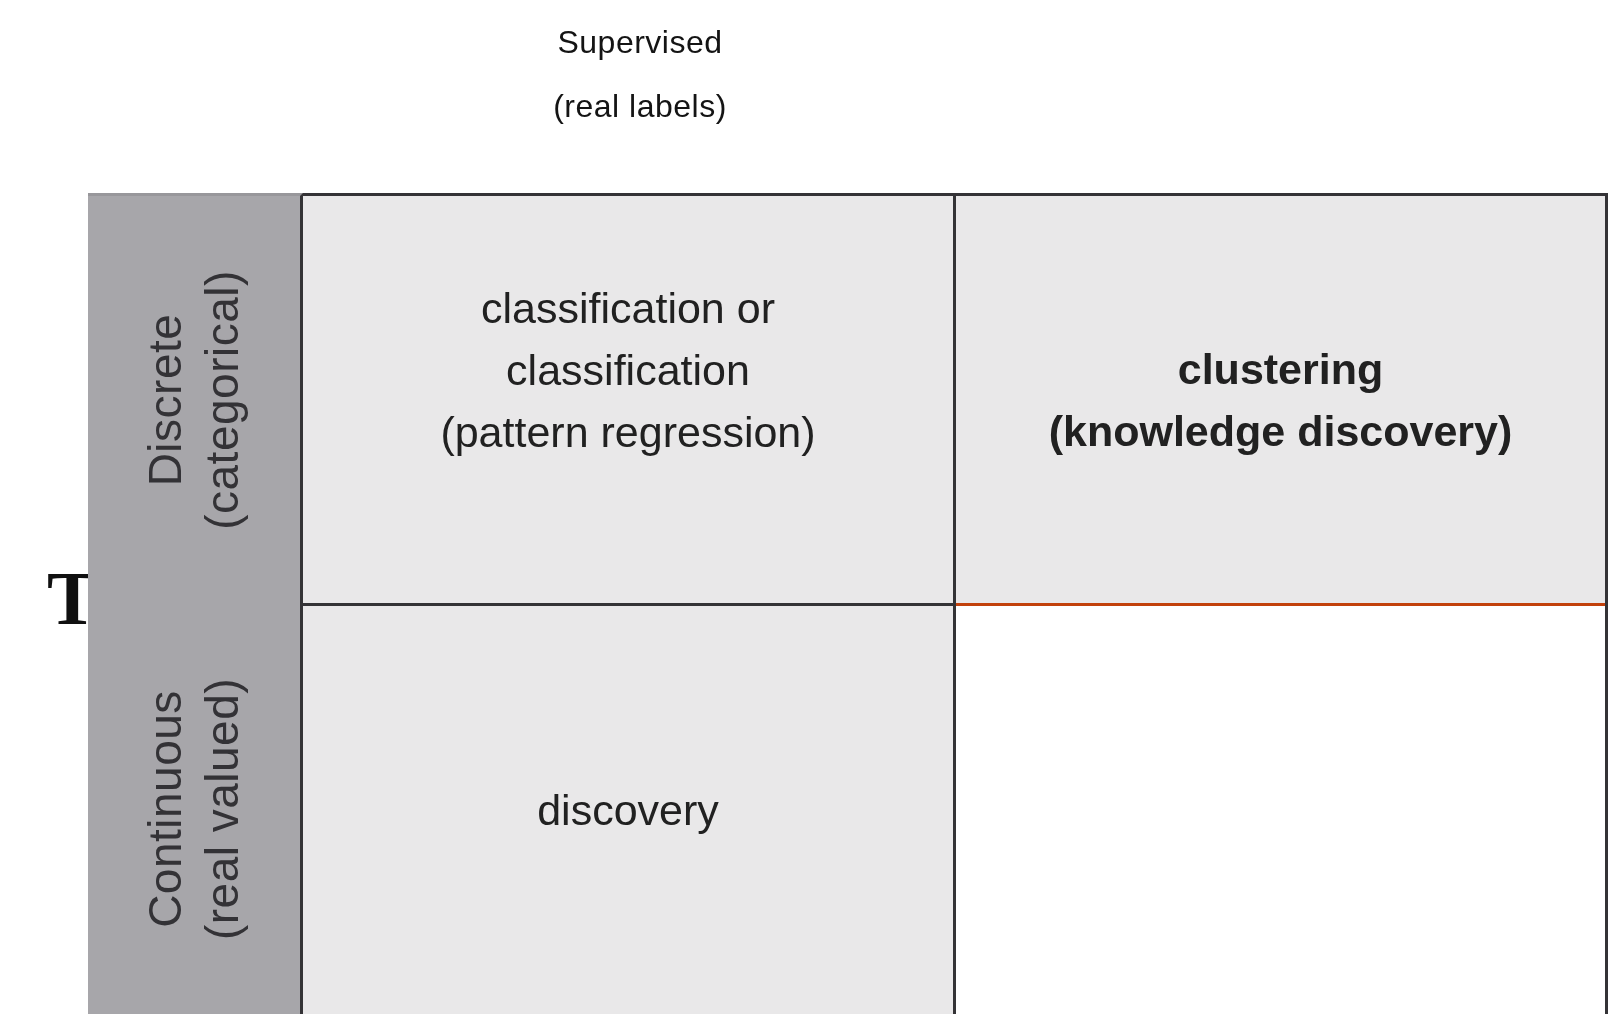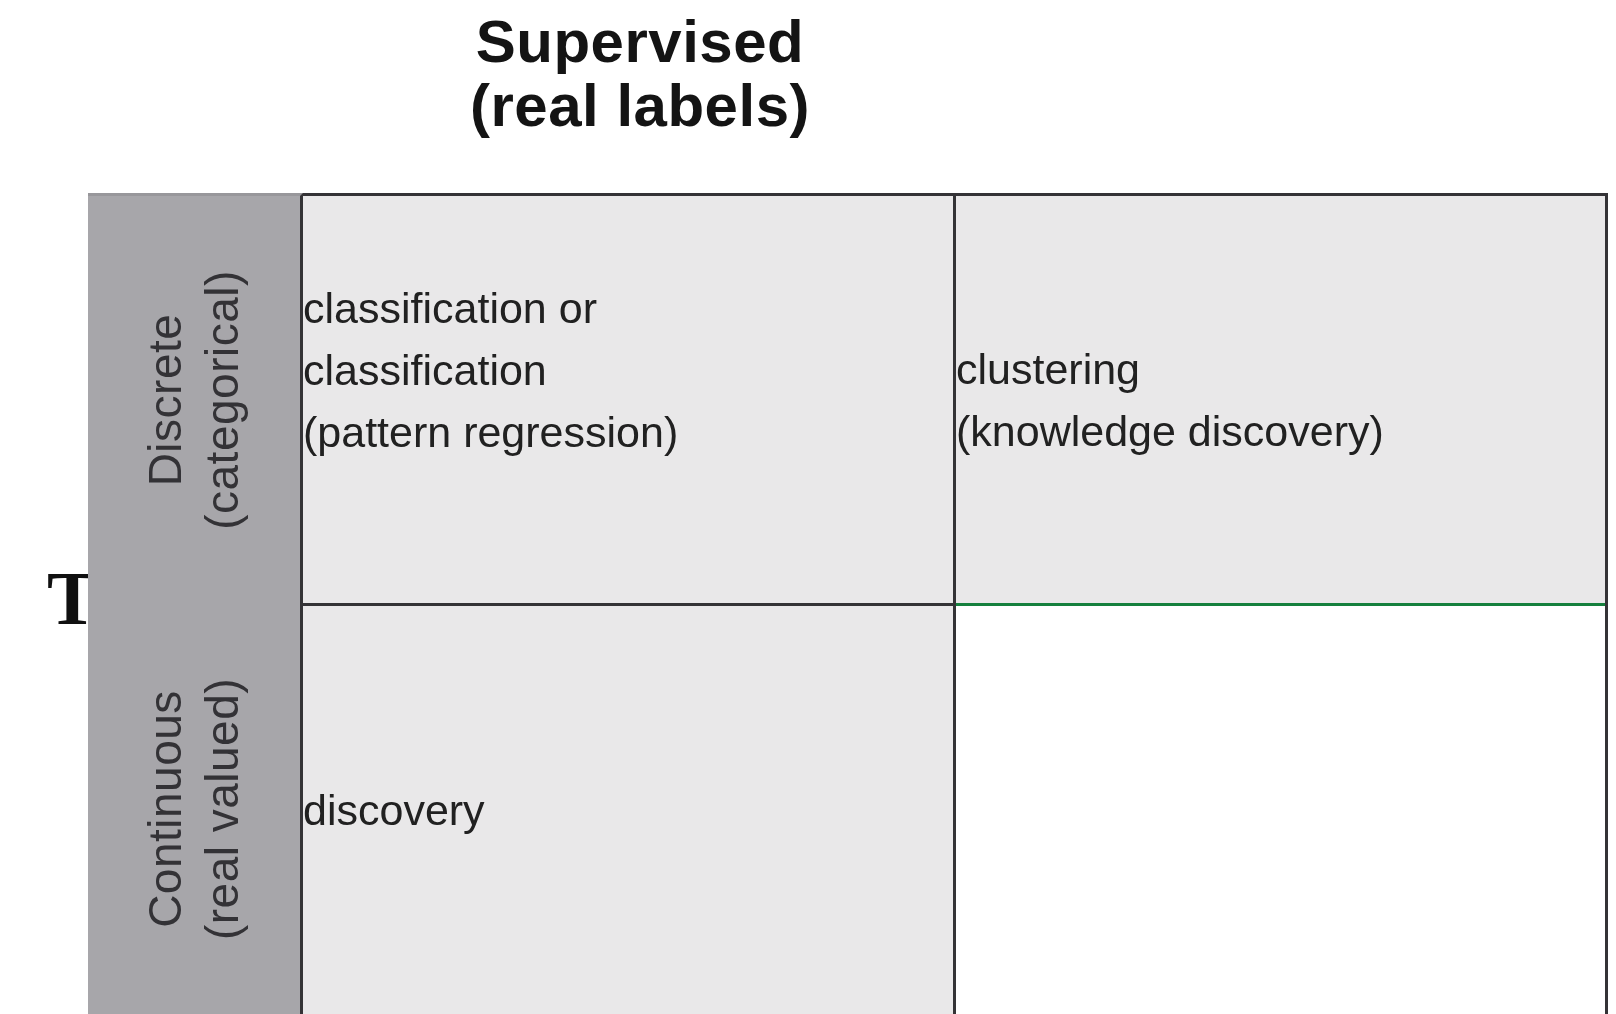--- a/index.html
+++ b/index.html
@@ -12,25 +12,24 @@
     font-family: "Liberation Sans", sans-serif;
     color: #1c1c1c;
   }
 
   
   .col-header {
     position: absolute;
     top: 10px;
     width: 652px;
     text-align: center;
-    font-size: 60px;
+    font-size: 32px;
     line-height: 64px;
     color: #141414;
     letter-spacing: 0.5px;
-    font-weight: bold;
   }
   .col-header-1 { left: 314px; }
   .col-header-2 { left: 901px; }
 
   
   .axis-label {
     position: absolute;
     left: 47px;
     top: 560px;
     font-family: "Liberation Serif", serif;
@@ -87,29 +86,29 @@
     border-right: 3px solid #343336;
     display: grid;
     grid-template-columns: 653px 1fr;
     grid-template-rows: 410px 1fr;
   }
   .cell {
     box-sizing: border-box;
     background: #e9e8e9;
     display: flex;
     flex-direction: column;
-    align-items: flex-start;
+    align-items: center;
     justify-content: center;
     text-align: center;
     font-size: 43px;
     line-height: 62px;
     color: #212121;
   }
   .cell-tl { border-right: 3px solid #343336; border-bottom: 3px solid #343336; padding-bottom: 60px; }
-  .cell-tr { border-bottom: 3px solid #15803d; }
+  .cell-tr { border-bottom: 3px solid #c2410c; font-weight: bold; }
   .cell-bl { border-right: 3px solid #343336; }
 </style>
 </head>
 <body>
 
 <div class="page">
 
   <div class="col-header col-header-1">
     <div>Supervised</div>
     <div>(real labels)</div>

